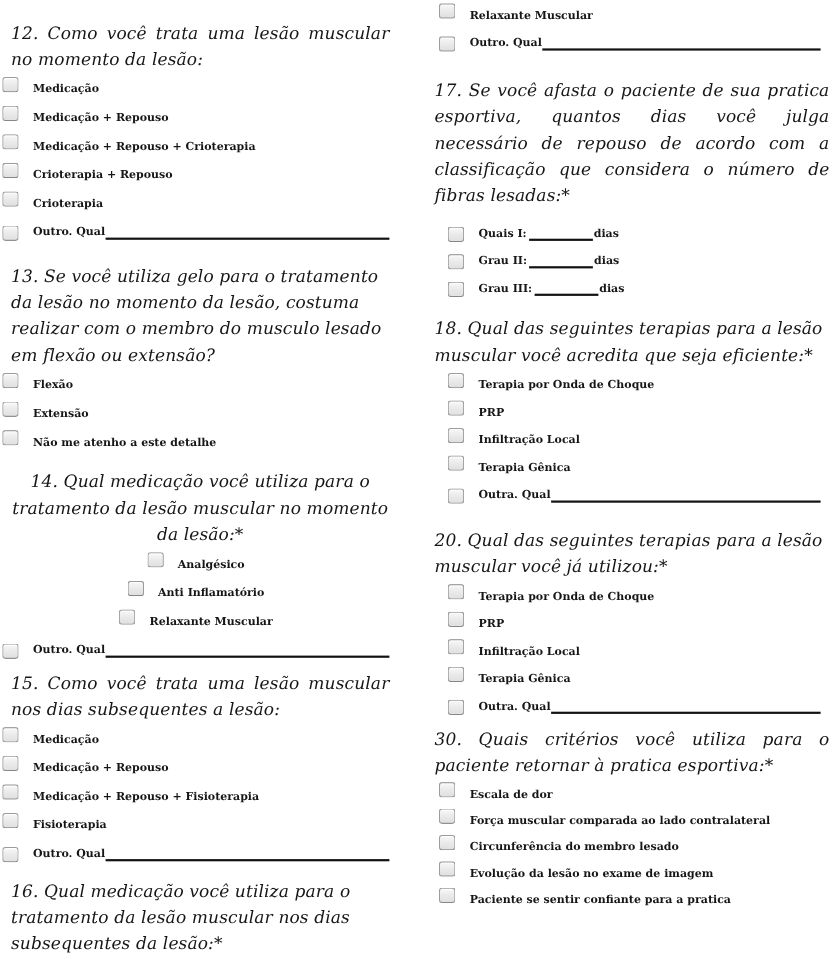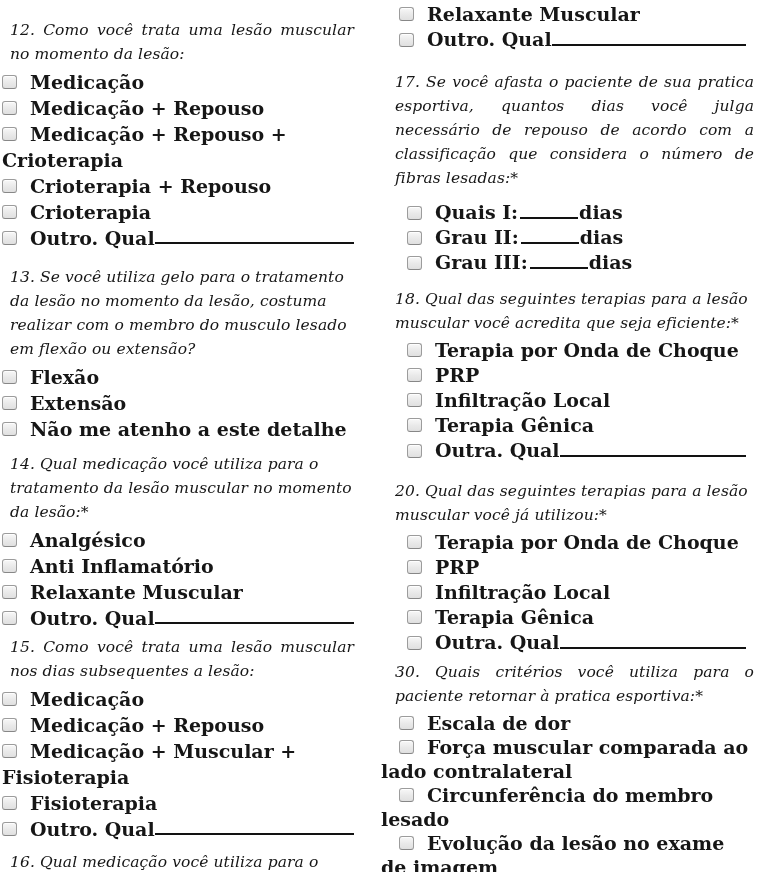--- a/index.html
+++ b/index.html
@@ -26,21 +26,21 @@
   }
   .col-right .qtitle { padding-left: 14px; }
   .justify { text-align: justify; }
 
   .opts { }
   .opts.indent { padding-left: 8px; }
   .opts.gap-top { margin-top: 10px; }
 
   .opt {
     font-weight: bold;
-    font-size: 19px;
+    font-size: 10px;
     line-height: 26px;
   }
   .col-right .opt { line-height: 25px; }
   .q20 .opt { line-height: 24px; }
 
   .cb {
     display: inline-block;
     width: 13px; height: 12px;
     border: 1px solid #9c9c9c;
     border-bottom-color: #878787;
@@ -93,40 +93,40 @@
 
     <section class="question" style="margin-bottom:10px;">
       <p class="qtitle"><span>13.</span> <span>Se você utiliza gelo para o tratamento da lesão no momento da lesão, costuma realizar com o membro do musculo lesado em flexão ou extensão?</span></p>
       <div class="opts">
           <div class="opt"><span class="cb"></span><span class="lbl">Flexão</span></div>
           <div class="opt"><span class="cb"></span><span class="lbl">Extensão</span></div>
           <div class="opt"><span class="cb"></span><span class="lbl">Não me atenho a este detalhe</span></div>
         </div>
     </section>
 
-    <section class="question" style="margin-bottom:4px;">
+    <section class="question" style="margin-bottom:4px;text-align:center;">
       <p class="qtitle"><span>14.</span> <span>Qual medicação você utiliza para o tratamento da lesão muscular no momento da lesão:*</span></p>
       <div class="opts">
           <div class="opt"><span class="cb"></span><span class="lbl">Analgésico</span></div>
           <div class="opt"><span class="cb"></span><span class="lbl">Anti Inflamatório</span></div>
           <div class="opt"><span class="cb"></span><span class="lbl">Relaxante Muscular</span></div>
           <div class="opt flex">
             <span class="cb"></span>
             <span class="lbl">Outro. Qual</span>
             <span class="line fill"></span>
           </div>
         </div>
     </section>
 
     <section class="question" style="margin-bottom:8px;">
       <p class="qtitle justify"><span>15.</span> <span>Como você trata uma lesão muscular nos dias subsequentes a lesão:</span></p>
       <div class="opts">
           <div class="opt"><span class="cb"></span><span class="lbl">Medicação</span></div>
           <div class="opt"><span class="cb"></span><span class="lbl">Medicação + Repouso</span></div>
-          <div class="opt"><span class="cb"></span><span class="lbl">Medicação + Muscular + Fisioterapia</span></div>
+          <div class="opt"><span class="cb"></span><span class="lbl">Medicação + Repouso + Fisioterapia</span></div>
           <div class="opt"><span class="cb"></span><span class="lbl">Fisioterapia</span></div>
           <div class="opt flex">
             <span class="cb"></span>
             <span class="lbl">Outro. Qual</span>
             <span class="line fill"></span>
           </div>
         </div>
     </section>
 
     <section class="question">

